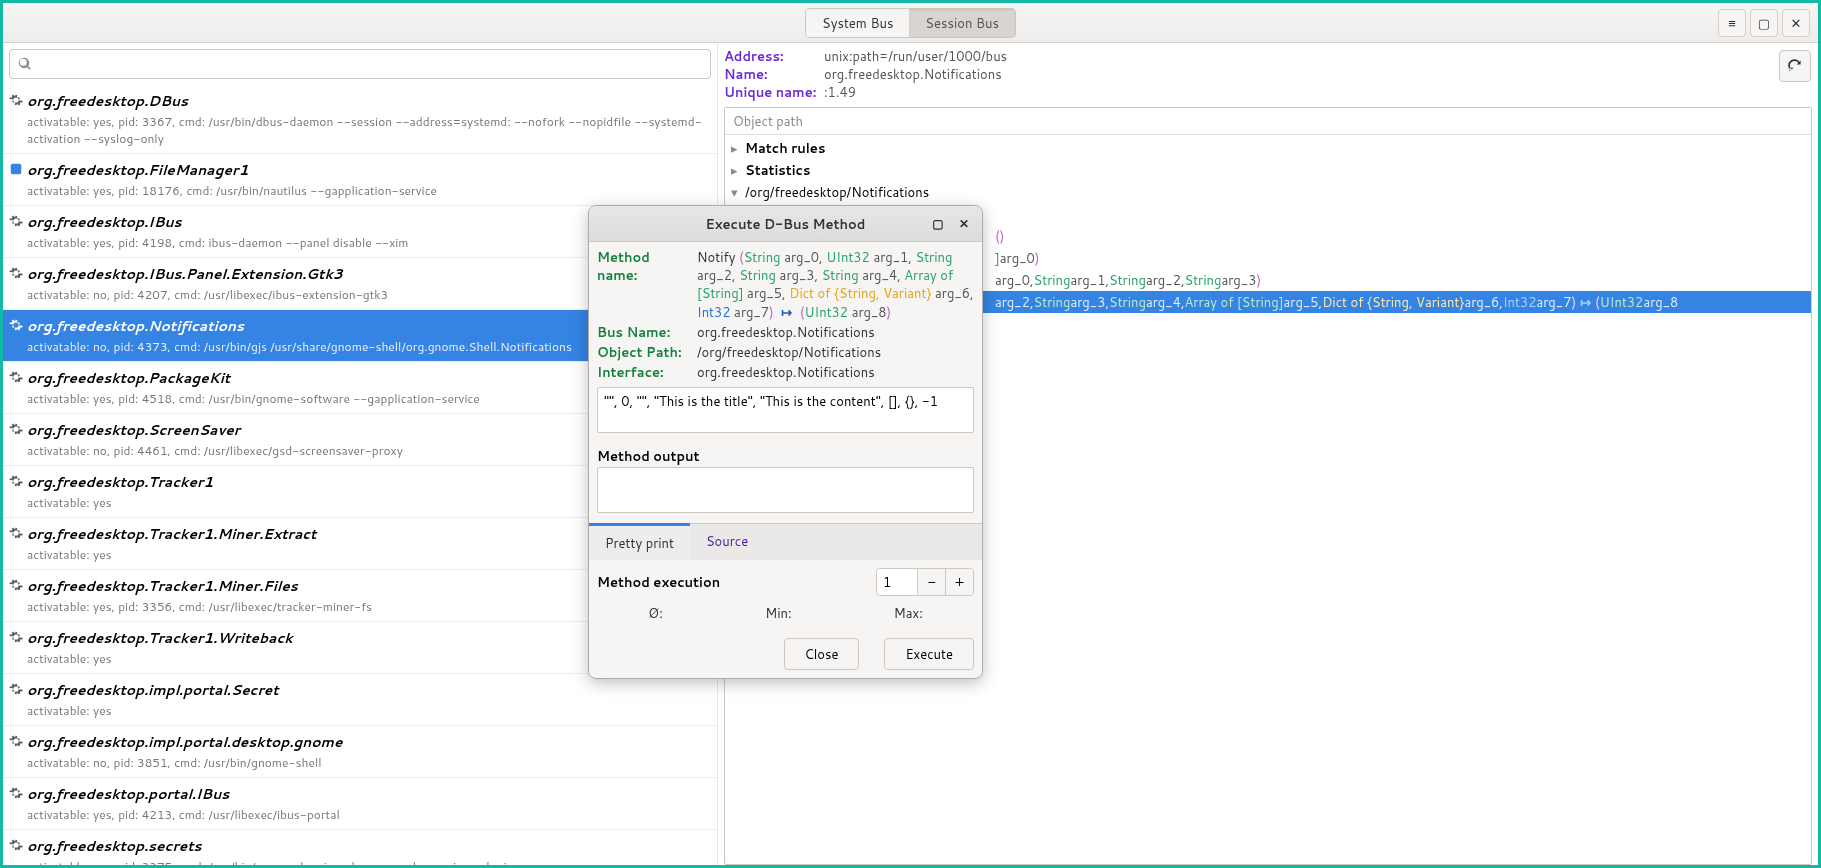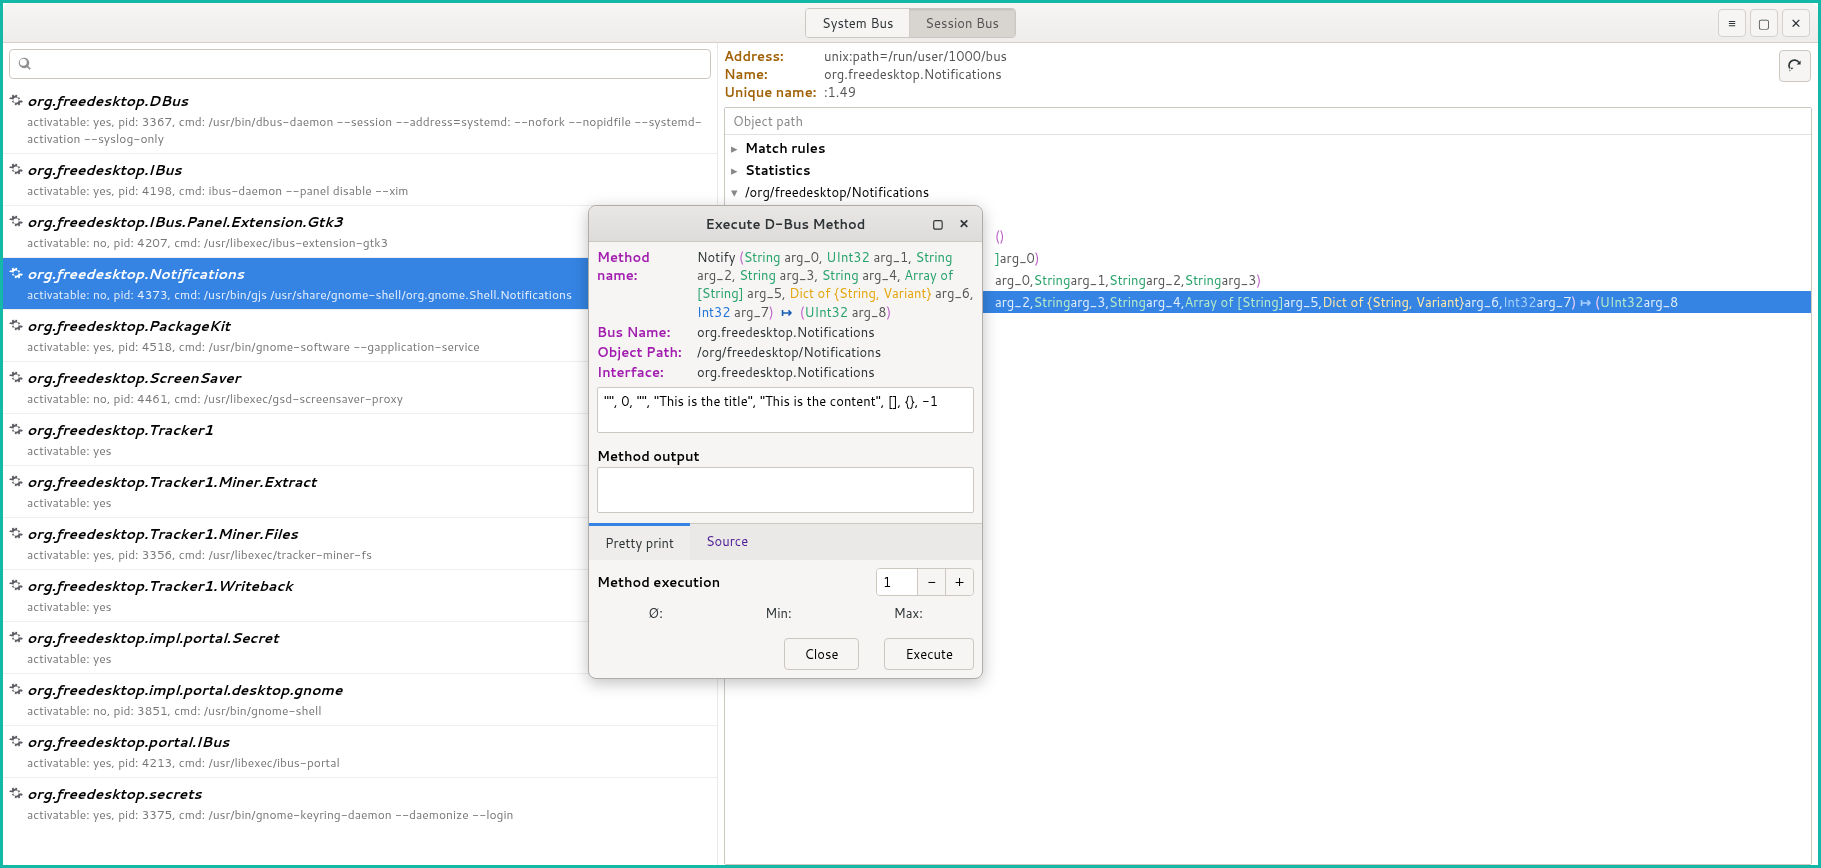--- a/index.html
+++ b/index.html
@@ -22,21 +22,21 @@
 .bus-item.selected .sub { color: #e8f0fc; }
 .bus-icon { width: 18px; display: flex; align-items: flex-start; padding-top: 2px; }
 .bus-icon svg { width: 14px; height: 14px; fill: #5e5c64; }
 .bus-item.selected .bus-icon svg { fill: #fff; }
 .bus-text { flex: 1; }
 .bus-name { font-weight: bold; font-style: italic; font-size: 14px; }
 .sub { color: #777; font-size: 12px; margin-top: 2px; }
 .right { flex: 1; display: flex; flex-direction: column; overflow: hidden; padding: 4px 6px 0 6px; }
 .info { font-size: 13px; color: #2e3436; }
 .info-row { display: flex; }
-.info-row .lbl { width: 100px; font-weight: bold; color: #a16207; }
+.info-row .lbl { width: 100px; font-weight: bold; color: #6d28d9; }
 .info-row .val { color: #555; }
 .refresh-btn { position: absolute; right: 10px; top: 50px; width: 32px; height: 32px; border: 1px solid #cdc7c2; border-radius: 4px; display: flex; align-items: center; justify-content: center; cursor: pointer; background: #f6f5f4; }
 .refresh-btn svg { width: 14px; height: 14px; fill: #2e3436; }
 .tree-container { flex: 1; border: 1px solid #cdc7c2; margin-top: 6px; border-radius: 2px; overflow-y: auto; }
 .tree-header { background: #fff; border-bottom: 1px solid #e0e0e0; padding: 4px 8px; color: #888; }
 .tree { padding: 2px 0; font-size: 13px; }
 .tree-row { display: flex; align-items: center; padding: 2px 6px; cursor: pointer; white-space: nowrap; }
 .tree-row.selected { background: #3584e4; color: #fff; }
 .expander { width: 12px; display: inline-block; color: #888; margin-right: 2px; }
 .indent-1 { padding-left: 20px; }
@@ -54,21 +54,21 @@
 .tree-row.selected .dict-type { color: #ffe9a8; }
 .int-type { color: #1c71d8; }
 .tree-row.selected .int-type { color: #a6d0ff; }
 
 .dialog { position: absolute; left: 588px; top: 205px; width: 395px; background: #f6f5f4; border: 1px solid #b0aca8; border-radius: 8px; box-shadow: 0 4px 16px rgba(0,0,0,.25); display: flex; flex-direction: column; justify-content: center; }
 .dialog-title { height: 36px; background: linear-gradient(#e9e7e5,#dedcda); border-radius: 8px 8px 0 0; border-bottom: 1px solid #cdc7c2; display: flex; align-items: center; justify-content: center; position: relative; font-weight: bold; color: #2e3436; }
 .dialog-title .dbtns { position: absolute; right: 6px; display: flex; gap: 2px; }
 .dialog-title .dbtns div { width: 24px; height: 24px; display: flex; align-items: center; justify-content: center; cursor: pointer; font-size: 12px; color: #2e3436; }
 .dialog-body { padding: 0; }
 .grid { display: grid; grid-template-columns: 96px 1fr; padding: 6px 8px; gap: 2px 4px; font-size: 13px; }
-.grid .glbl { font-weight: bold; color: #a21caf; }
+.grid .glbl { font-weight: bold; color: #15803d; }
 .grid .gval { color: #2e3436; }
 .method-sig { line-height: 1.4; font-size: 13px; }
 .section-lbl { font-weight: bold; padding: 4px 8px 2px 8px; }
 .textbox { margin: 0 8px 6px 8px; background: #fff; border: 1px solid #cdc7c2; border-radius: 2px; min-height: 32px; padding: 4px 6px; font-size: 13px; resize: none; width: calc(100% - 16px); font-family: inherit; }
 .tabs { display: flex; border-top: 1px solid #cdc7c2; background: #ebe9e7; }
 .tabs .tab { padding: 8px 16px; cursor: pointer; color: #4c1d95; }
 .tabs .tab.active { border-top: 3px solid #3584e4; margin-top: -1px; color: #2e3436; background: #efedeb; }
 .exec-row { display: flex; align-items: center; padding: 8px; justify-content: space-between; }
 .spinner { display: flex; border: 1px solid #cdc7c2; border-radius: 4px; overflow: hidden; }
 .spinner input { width: 40px; border: none; padding: 4px 6px; outline: none; }
@@ -107,20 +107,31 @@
               </svg>
             </div>
             <div class="bus-text">
               <div class="bus-name">org.freedesktop.DBus</div>
               <div class="sub">activatable: yes, pid: 3367, cmd: /usr/bin/dbus-daemon --session --address=systemd: --nofork --nopidfile --systemd-activation --syslog-only</div>
             </div>
           </div>
           <div class="bus-item">
             <div class="bus-icon">
               <svg viewBox="0 0 16 16">
+                <rect x="2" y="2" width="12" height="12" rx="2" fill="#3584e4"></rect>
+              </svg>
+            </div>
+            <div class="bus-text">
+              <div class="bus-name">org.freedesktop.FileManager1</div>
+              <div class="sub">activatable: yes, pid: 18176, cmd: /usr/bin/nautilus --gapplication-service</div>
+            </div>
+          </div>
+          <div class="bus-item">
+            <div class="bus-icon">
+              <svg viewBox="0 0 16 16">
                 <path d="M8 5a3 3 0 100 6 3 3 0 000-6zm6.4 3.7l1.4.8-1 1.7-1.5-.5a5 5 0 01-1 1l.5 1.5-1.7 1-.8-1.4a5 5 0 01-1.4 0l-.8 1.4-1.7-1 .5-1.5a5 5 0 01-1-1l-1.5.5-1-1.7 1.4-.8a5 5 0 010-1.4L.2 6.5l1-1.7 1.5.5a5 5 0 011-1L3.2 2.8l1.7-1 .8 1.4a5 5 0 011.4 0l.8-1.4 1.7 1-.5 1.5a5 5 0 011 1l1.5-.5 1 1.7-1.4.8a5 5 0 010 1.4z"></path>
               </svg>
             </div>
             <div class="bus-text">
               <div class="bus-name">org.freedesktop.IBus</div>
               <div class="sub">activatable: yes, pid: 4198, cmd: ibus-daemon --panel disable --xim</div>
             </div>
           </div>
           <div class="bus-item">
             <div class="bus-icon">

